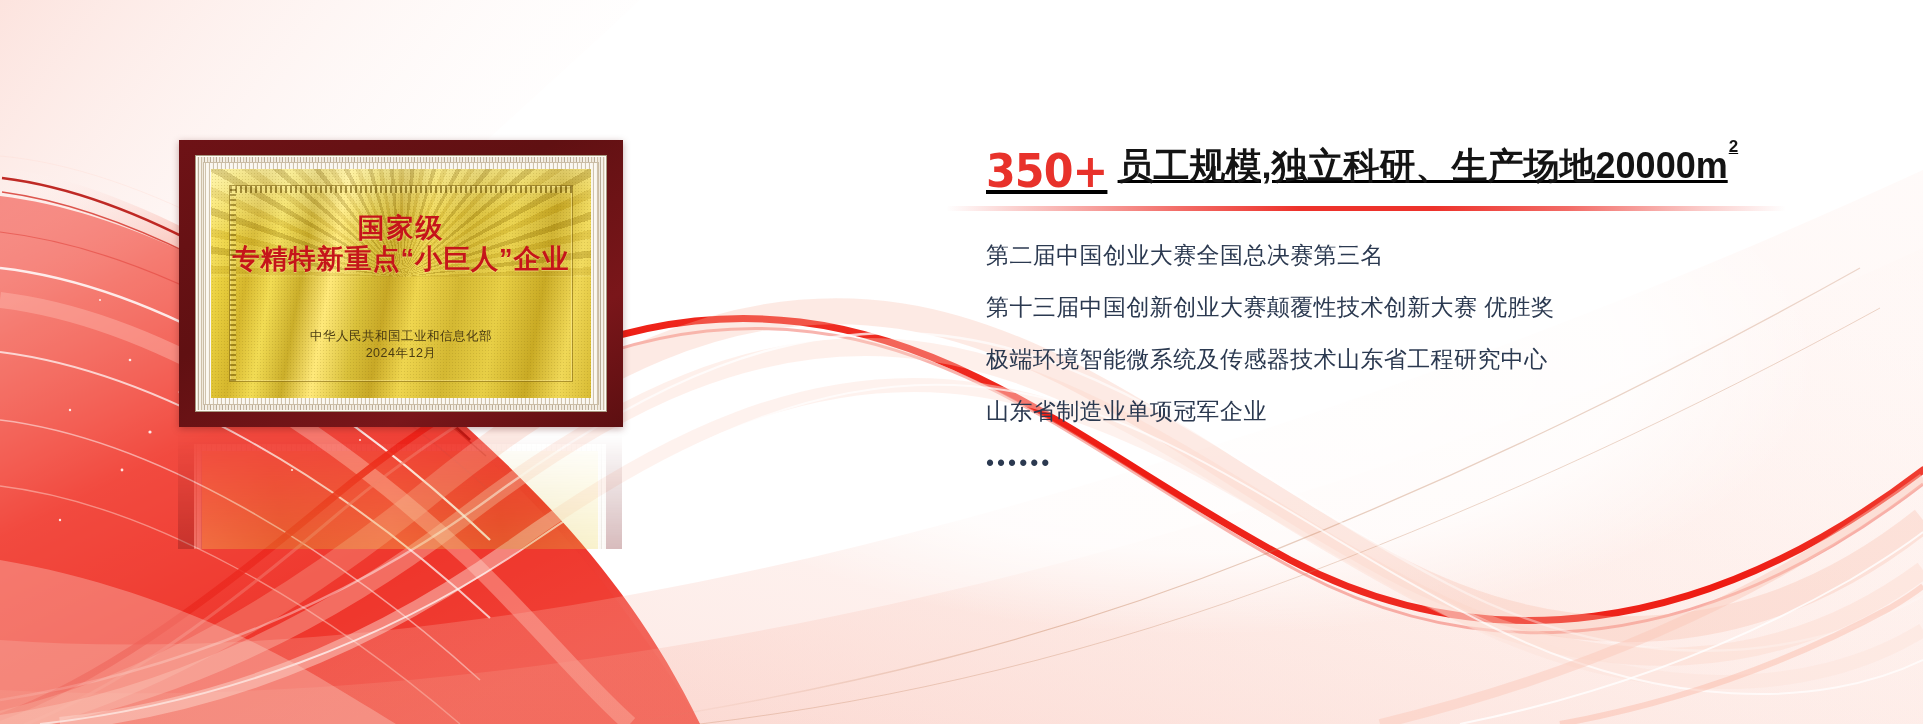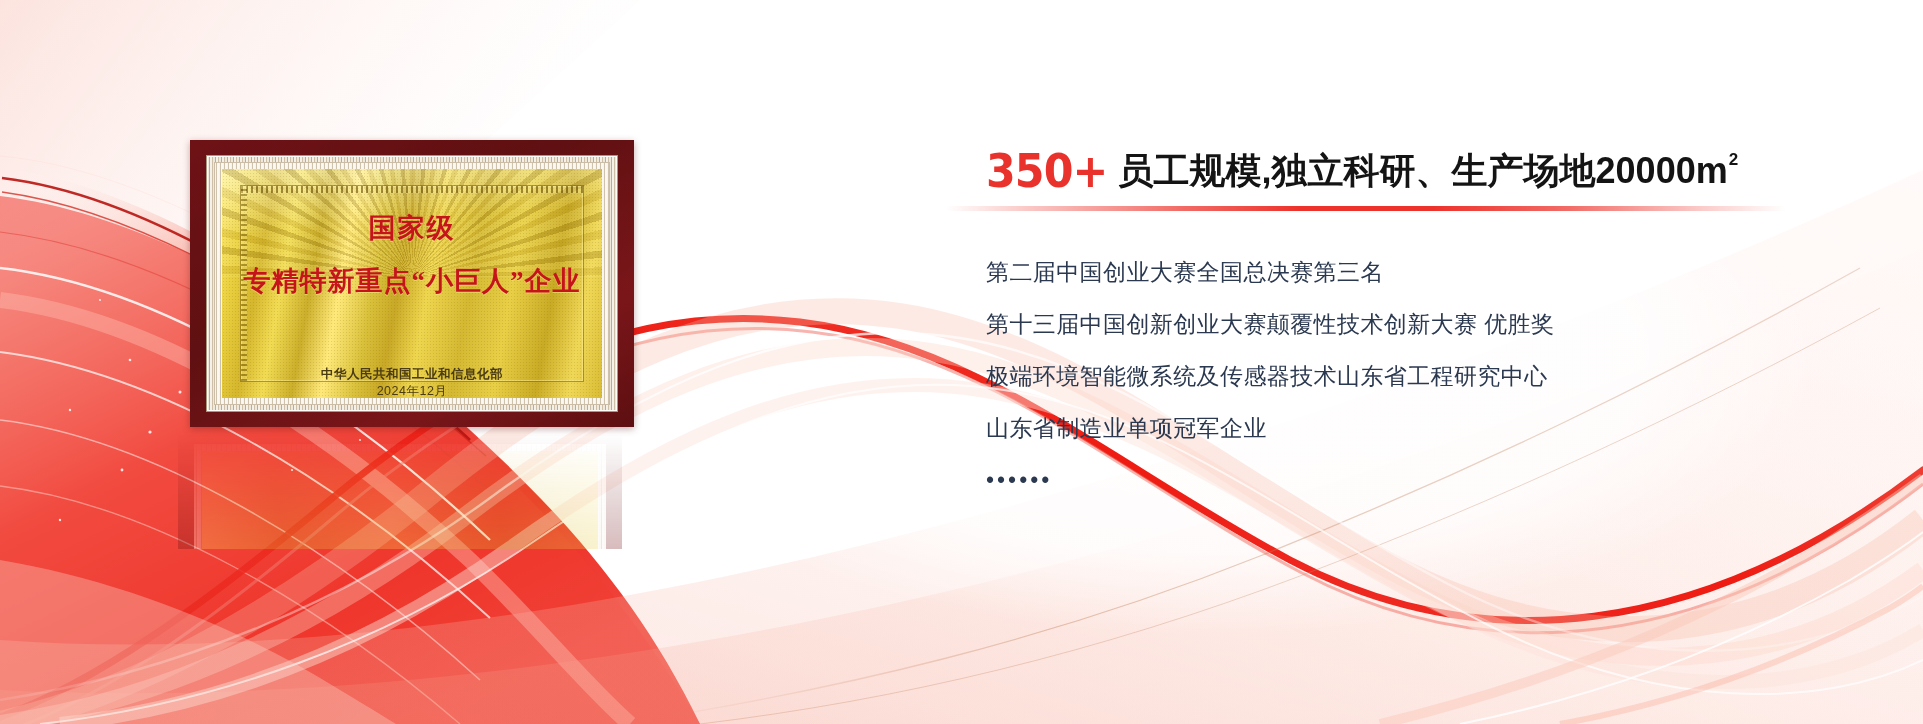--- a/index.html
+++ b/index.html
@@ -23,21 +23,21 @@
     position: absolute;
     left: 0; top: 0;
     width: 1923px;
     height: 724px;
     pointer-events: none;
   }
 
   
   #plaque-wrap {
     position: absolute;
-    left: 190px;
+    left: 179px;
     top: 140px;
     width: 444px;
     height: 287px;
   }
   #plaque {
     position: absolute;
     left: 0; top: 0;
     width: 444px;
     height: 287px;
     background: linear-gradient(150deg, #6e1216 0%, #601012 40%, #7a161a 75%, #5d0f11 100%);
@@ -141,35 +141,34 @@
   .plaque-line1 {
     font-family: "Liberation Serif", "DejaVu Serif", serif;
     font-weight: bold;
     font-size: 27px;
     letter-spacing: 2px;
     color: #c5151a;
     text-shadow: 0 1px 0 rgba(255,240,160,.45);
     line-height: 1.15;
   }
   .plaque-line2 {
-    font-family: Liberation Serif, serif;
+    font-family: Liberation Sans, sans-serif;
     font-weight: bold;
     font-size: 27px;
     letter-spacing: 1px;
     color: #c5151a;
     text-shadow: 0 1px 0 rgba(255,240,160,.45);
-    margin-top: 22px;
+    margin-top: 0;
     line-height: 1.15;
   }
   .plaque-issuer {
     font-size: 12.5px;
     color: #4a3b12;
-    margin-top: 69px;
+    margin-top: 53px;
     letter-spacing: .5px;
-    font-weight: bold;
   }
   .plaque-date {
     font-size: 12.5px;
     color: #4a3b12;
     letter-spacing: .5px;
   }
 
   
   #plaque-reflection {
     position: absolute;
@@ -206,22 +205,23 @@
 
   
   #right-col {
     position: absolute;
     left: 986px;
     top: 148px;
     width: 880px;
   }
   #headline {
     display: flex;
-    align-items: center;
+    align-items: flex-start;
     white-space: nowrap;
+    text-decoration: underline;
   }
   #headline-number {
     font-family: "DejaVu Sans", sans-serif;
     font-weight: bold;
     font-size: 46px;
     letter-spacing: -1px;
     color: #e8322b;
     line-height: 1;
     transform: scaleX(0.93);
     transform-origin: left bottom;
@@ -253,21 +253,21 @@
       rgba(237,50,43,.25) 9%,
       rgba(237,50,43,.72) 28%,
       rgba(237,50,43,1) 42%,
       rgba(237,50,43,1) 58%,
       rgba(237,50,43,.72) 74%,
       rgba(237,50,43,.25) 90%,
       rgba(237,50,43,0) 100%);
     border-radius: 3px;
   }
   #award-list {
-    margin-top: 50px;
+    margin-top: 33px;
   }
   .award-item {
     font-size: 23px;
     color: #2b3950;
     line-height: 1;
     margin-bottom: 29px;
     letter-spacing: .4px;
     white-space: nowrap;
   }
   .award-item.ellipsis {

